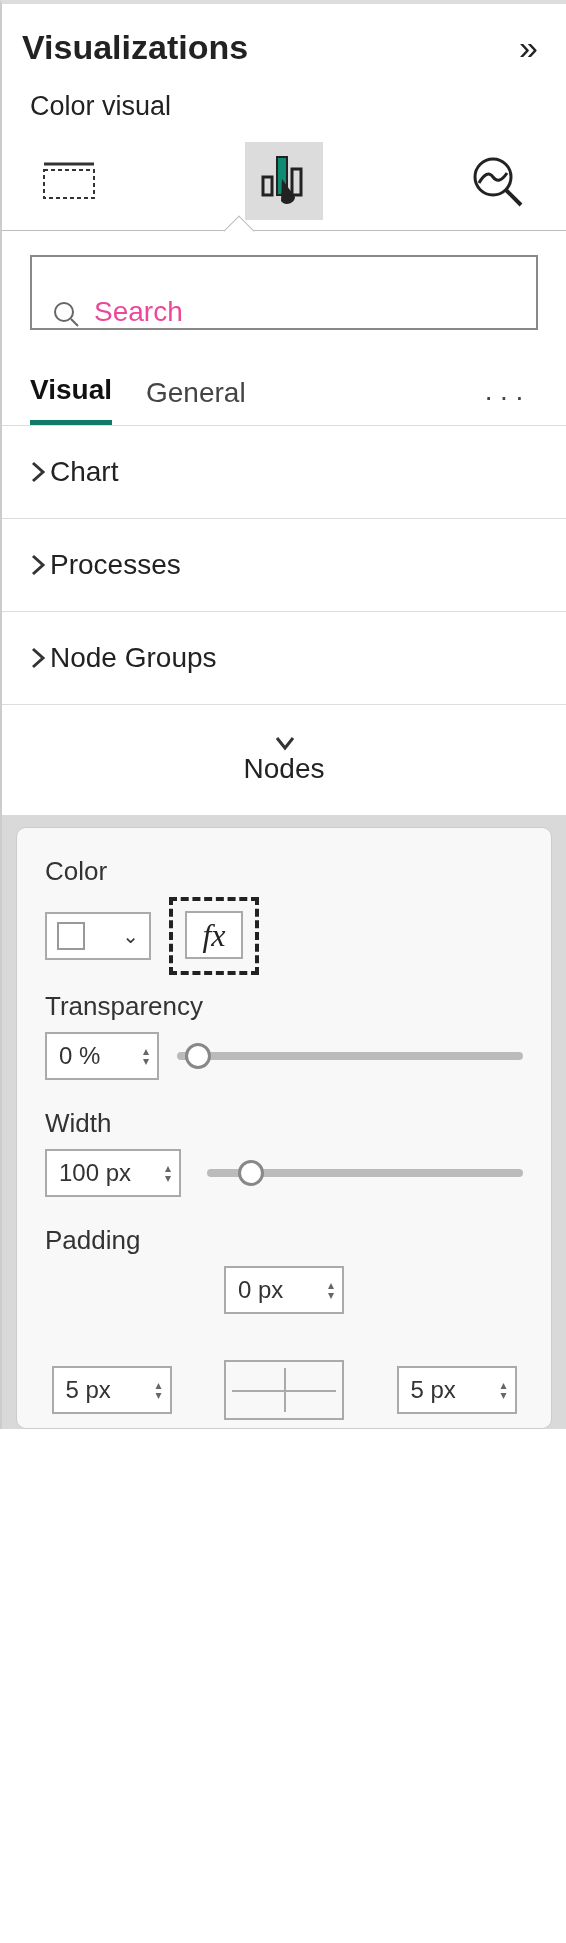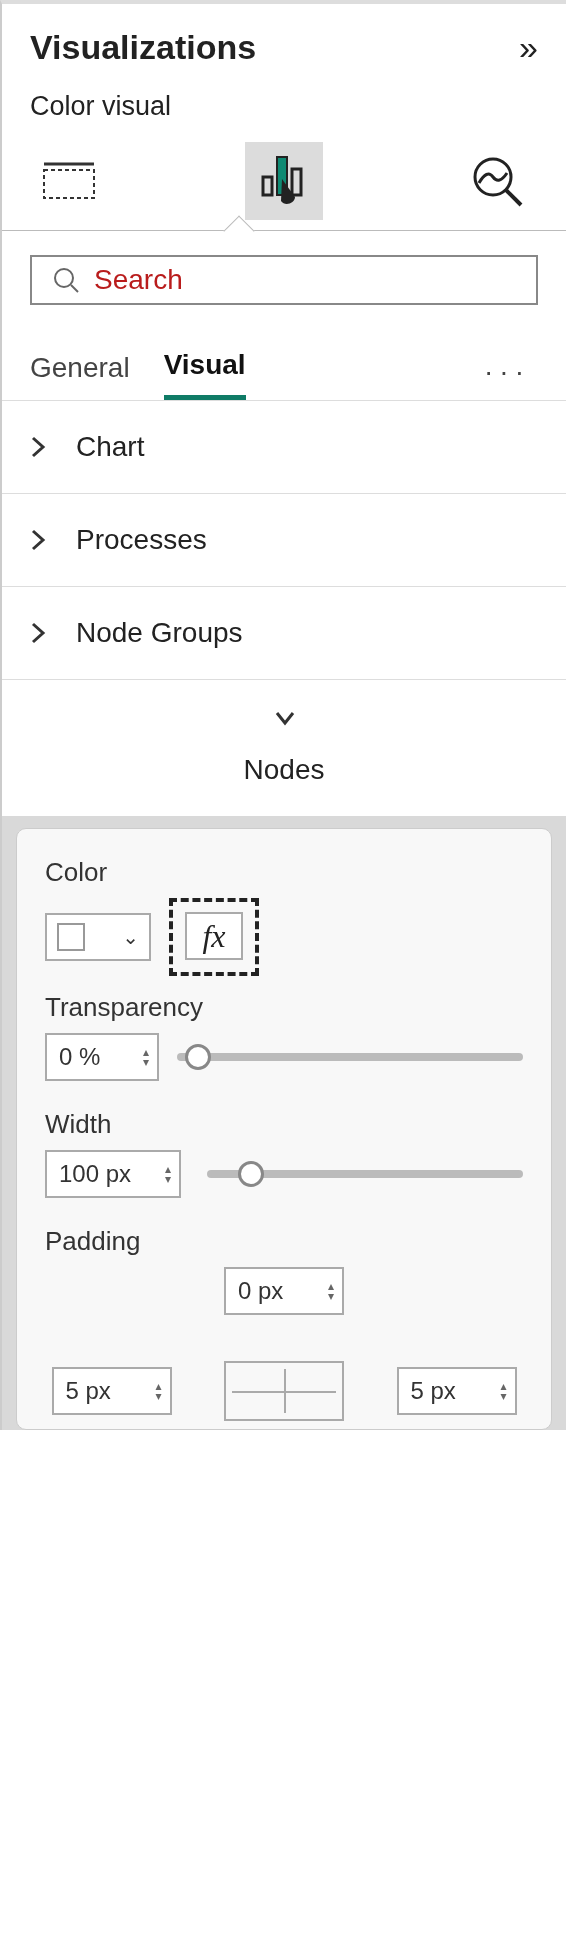--- a/index.html
+++ b/index.html
@@ -1,20 +1,20 @@
 <!DOCTYPE html>
 <html><head>
 <meta charset="utf-8">
 <style>
   * { box-sizing: border-box; margin: 0; padding: 0; font-family: "Segoe UI", Arial, sans-serif; }
   body { width: 566px; background: #fff; color: #222; border-left: 2px solid #ccc; border-top: 4px solid #ddd; }
 
   .panel-header {
     display: flex; justify-content: space-between; align-items: center;
-    padding: 24px 28px 10px 28px;
+    padding: 24px 28px 10px 20px;
   }
   .panel-title { font-size: 34px; font-weight: 600; }
   .collapse-btn { font-size: 34px; font-weight: 400; cursor: pointer; color: #222; }
 
   .subtitle { padding: 14px 28px 10px 28px; font-size: 27px; font-weight: 400; }
 
   .icon-row {
     display: flex; align-items: center; justify-content: space-between;
     padding: 10px 28px 10px 28px;
     position: relative;
@@ -32,41 +32,41 @@
     width: 22px; height: 22px;
     background: #fff;
     border-left: 1px solid #bbb;
     border-top: 1px solid #bbb;
     transform: rotate(45deg);
   }
 
   .search-box {
     margin: 24px 28px 10px 28px;
     border: 2px solid #888;
-    height: 50px;
-    display: flex; align-items: center; gap: 14px;
+    height: 75px;
+    display: flex; align-items: flex-end; gap: 14px;
     padding: 0 20px;
-    color: #b91c1c;
+    color: #ec4899;
     font-size: 28px;
   }
 
   .tabs-row {
     display: flex; align-items: center;
     padding: 28px 28px 0 28px;
     gap: 34px;
     border-bottom: 1px solid #ddd;
   }
   .tab {
     font-size: 28px; padding: 6px 0 14px 0; cursor: pointer; color: #444;
   }
   .tab.active { font-weight: 600; color: #111; border-bottom: 5px solid #0f7b66; }
   .tabs-more { margin-left: auto; font-size: 28px; letter-spacing: 6px; color: #444; cursor: pointer; padding-right: 8px;}
 
   .section-row {
-    display: flex; align-items: center; gap: 28px;
+    display: flex; align-items: center; gap: 2px;
     padding: 30px 28px;
     font-size: 28px;
     border-bottom: 1px solid #ddd;
     cursor: pointer;
   }
   .section-row.open { border-bottom: none; flex-direction: column; }
   .chev { display:inline-block; width: 18px; }
 
   .sub-panel {
     margin: 8px 14px 0 14px;
@@ -177,22 +177,22 @@
 
 <div class="search-box">
   <svg width="28" height="28" viewBox="0 0 28 28">
     <circle cx="12" cy="12" r="9" fill="none" stroke="#666" stroke-width="2"></circle>
     <line x1="19" y1="19" x2="26" y2="26" stroke="#666" stroke-width="2"></line>
   </svg>
   <span>Search</span>
 </div>
 
 <div class="tabs-row">
+  <div class="tab active">Visual</div>
   <div class="tab">General</div>
-  <div class="tab active">Visual</div>
   <div class="tabs-more">···</div>
 </div>
 
 <div class="section-row">
   <span class="chev">
     <svg width="16" height="22" viewBox="0 0 16 22">
         <path d="M3 2 L13 11 L3 20" fill="none" stroke="#333" stroke-width="3"></path>
       </svg>
   </span>
   <span>Chart</span>

